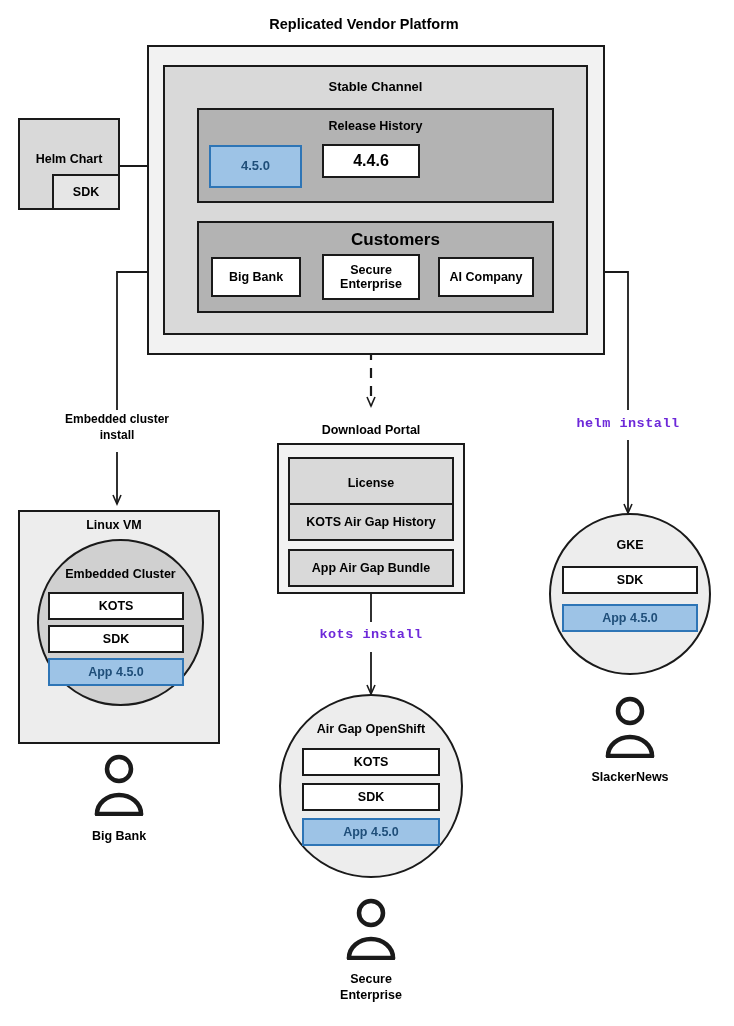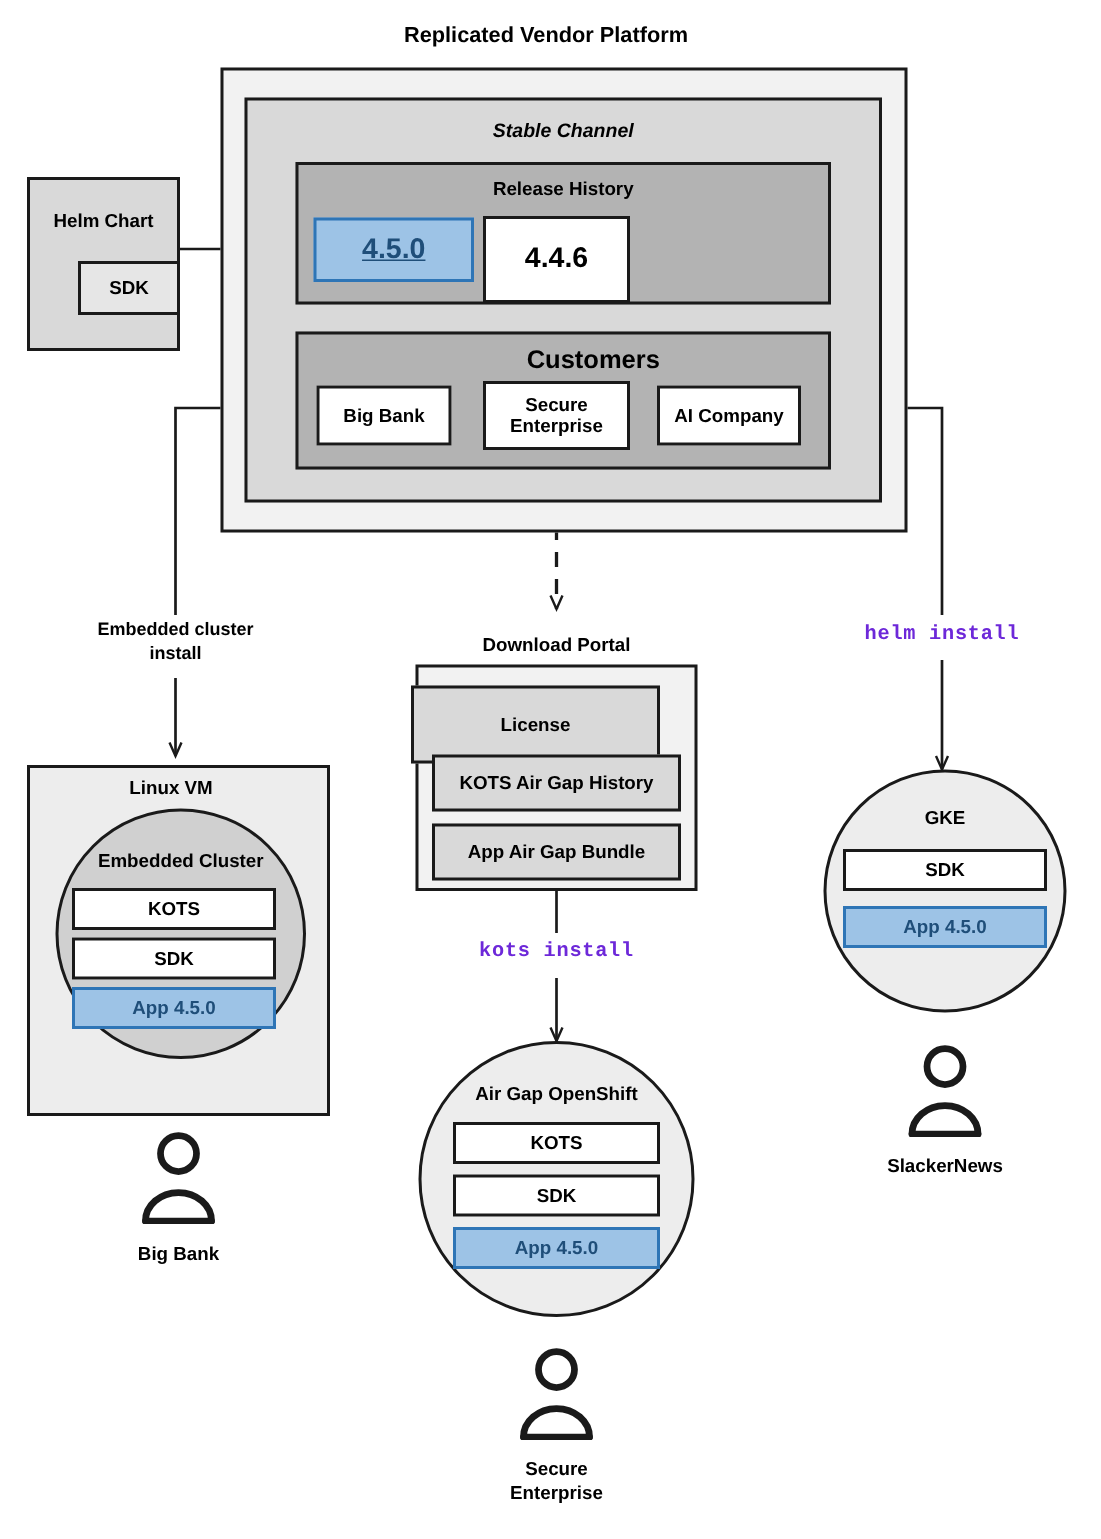--- a/index.html
+++ b/index.html
@@ -145,50 +145,50 @@
       <path d="M371,594 L371,622" fill="none" stroke="#1a1a1a" stroke-width="1.8"></path>
       <path d="M371,652 L371,694" fill="none" stroke="#1a1a1a" stroke-width="1.8" marker-end="url(#openArrow)"></path>
     </g>
   </svg>
 
   <div class="title-main" style="left:0; top:16px; width:728px; font-size:14.5px;">Replicated Vendor Platform</div>
 
   <div class="node frame-outer" style="left:147px; top:45px; width:458px; height:310px;"></div>
 
   <div class="node frame-mid" style="left:163px; top:65px; width:425px; height:270px;"></div>
-  <div class="frame-label" style="left:163px; top:79px; width:425px; font-size:13px;font-style:italic;">Stable Channel</div>
+  <div class="frame-label" style="left:163px; top:79px; width:425px; font-size:13px;">Stable Channel</div>
 
   <div class="node frame-inner" style="left:197px; top:108px; width:357px; height:95px;"></div>
   <div class="frame-label" style="left:197px; top:119px; width:357px; font-size:12.5px;">Release History</div>
 
-  <div class="node box-blue" style="left:209px; top:145px; width:107px; height:43px; font-size:19px;text-decoration:underline;">4.5.0</div>
-  <div class="node box-white" style="left:322px; top:144px; width:98px; height:58px; font-size:19px;">4.4.6</div>
+  <div class="node box-blue" style="left:209px; top:145px; width:93px; height:43px; font-size:13px;">4.5.0</div>
+  <div class="node box-white" style="left:322px; top:144px; width:98px; height:34px; font-size:16px;">4.4.6</div>
 
   <div class="node frame-inner" style="left:197px; top:221px; width:357px; height:92px;"></div>
   <div class="frame-label" style="left:197px; top:230px; width:357px; font-size:17px;padding-left:20px;">Customers</div>
 
   <div class="node box-white" style="left:211px; top:257px; width:90px; height:40px; font-size:12.5px;">Big Bank</div>
   <div class="node box-white" style="left:322px; top:254px; width:98px; height:46px; font-size:12.5px; white-space:pre-line;">Secure
 Enterprise</div>
   <div class="node box-white" style="left:438px; top:257px; width:96px; height:40px; font-size:12.5px;">AI Company</div>
 
-  <div class="node box-gray" style="left:18px; top:118px; width:102px; height:116px; font-size:12.5px;
-              align-items:flex-start; padding-top:20px;">Helm Chart</div>
+  <div class="node box-gray" style="left:18px; top:118px; width:102px; height:92px; font-size:12.5px;
+              align-items:flex-start; padding-top:32px;">Helm Chart</div>
   <div class="node box-lightgray" style="left:52px; top:174px; width:68px; height:36px; font-size:12.5px;">SDK</div>
 
   <div class="plain-label" style="left:37px; top:412px; width:160px; font-size:12px; white-space:pre-line;">Embedded cluster
 install</div>
 
   <div class="mono-label" style="left:281px; top:627px; width:180px; font-size:13.5px;">kots install</div>
 
   <div class="mono-label" style="left:538px; top:416px; width:180px; font-size:13.5px;">helm install</div>
 
   <div class="plain-label" style="left:281px; top:422px; width:180px; font-size:12.5px;">Download Portal</div>
   <div class="node frame-outer" style="left:277px; top:443px; width:188px; height:151px;"></div>
-  <div class="node box-gray" style="left:274px; top:457px; width:166px; height:52px; font-size:12.5px;">License</div>
+  <div class="node box-gray" style="left:288px; top:457px; width:166px; height:52px; font-size:12.5px;">License</div>
   <div class="node box-gray" style="left:288px; top:503px; width:166px; height:38px; font-size:12.5px;">KOTS Air Gap History</div>
   <div class="node box-gray" style="left:288px; top:549px; width:166px; height:38px; font-size:12.5px;">App Air Gap Bundle</div>
 
   <div class="node frame-outer" style="left:18px; top:510px; width:202px; height:234px; background:#ededed;"></div>
   <div class="frame-label" style="left:18px; top:518px; width:192px; font-size:12.5px;">Linux VM</div>
   <div class="circle circle-gray" style="left:37px; top:539px; width:167px; height:167px;"></div>
   <div class="frame-label" style="left:37px; top:567px; width:167px; font-size:12.5px;">Embedded Cluster</div>
   <div class="node box-white" style="left:48px; top:592px; width:136px; height:28px; font-size:12.5px;">KOTS</div>
   <div class="node box-white" style="left:48px; top:625px; width:136px; height:28px; font-size:12.5px;">SDK</div>
   <div class="node box-blue" style="left:48px; top:658px; width:136px; height:28px; font-size:12.5px;">App 4.5.0</div>

